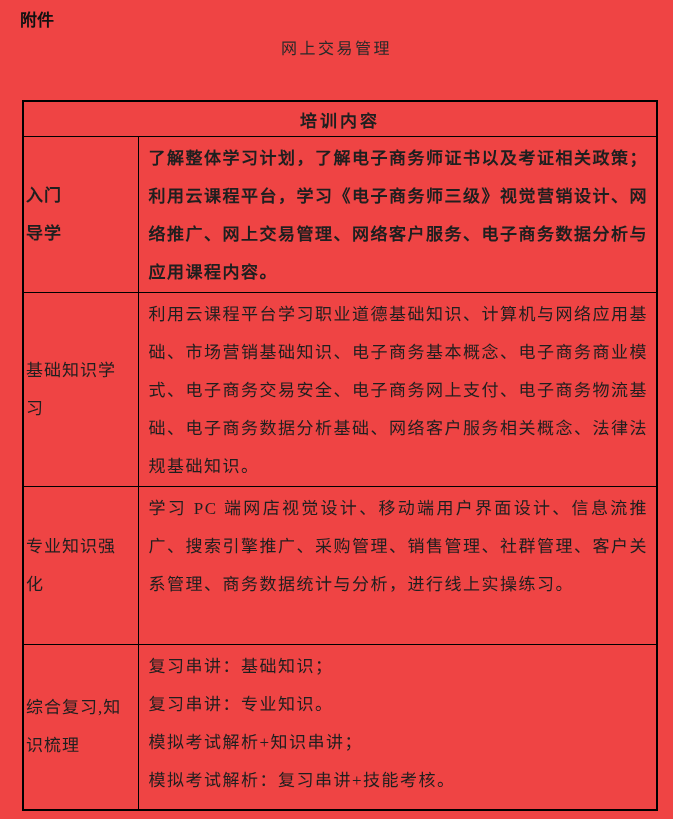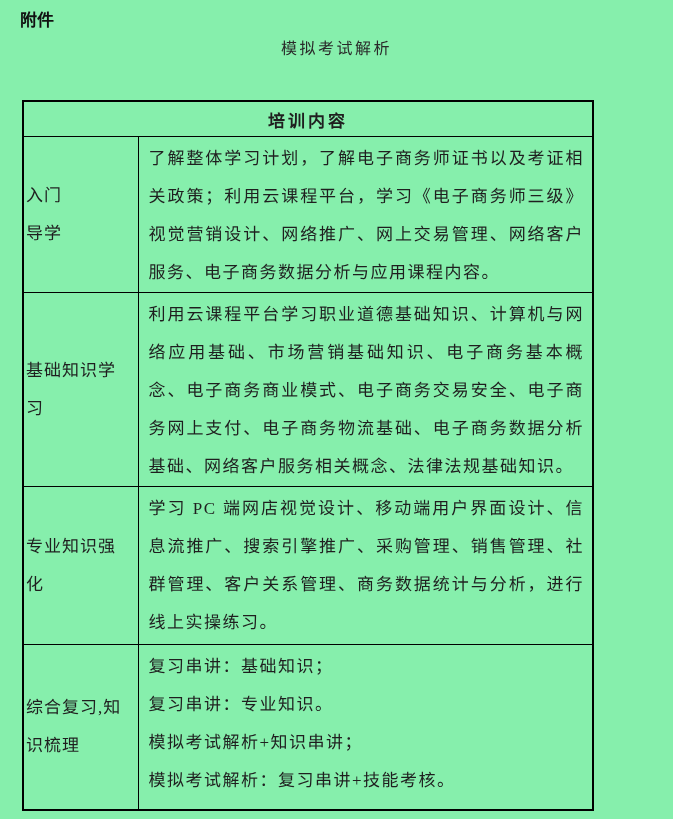--- a/index.html
+++ b/index.html
@@ -9,21 +9,21 @@
     width: 673px;
     height: 819px;
     overflow: hidden;
     color: #1f1f1f;
     font-family: "Liberation Serif", "DejaVu Serif", serif;
   }
   .page {
     position: relative;
     width: 673px;
     height: 819px;
-    background: #86efac;
+    background: #ef4444;
   }
   .attachment {
     position: absolute;
     left: 20px;
     top: 8px;
     font-family: "DejaVu Sans", "Liberation Sans", sans-serif;
     font-weight: bold;
     font-size: 17px;
     line-height: 24px;
     color: #111111;
@@ -36,21 +36,21 @@
     text-align: center;
     font-size: 16px;
     letter-spacing: 2.5px;
     line-height: 22px;
     color: #2a2a2a;
   }
   table.training {
     position: absolute;
     left: 22px;
     top: 100px;
-    width: 572px;
+    width: 636px;
     border-collapse: collapse;
     table-layout: fixed;
     border: 2px solid #000000;
   }
   table.training td {
     border: 1px solid #000000;
     font-size: 17px;
     color: #1f1f1f;
   }
   td.thead {
@@ -72,33 +72,33 @@
     vertical-align: top;
     text-align: justify;
     line-height: 38px;
     letter-spacing: 1.5px;
     padding: 3px 8px 0 10px;
   }
   td.content p {
     margin: 0;
     padding: 0;
   }
-  tr.r0 td { height: 149px; }
+  tr.r0 td { height: 149px; font-weight: bold; }
   tr.r1 td { height: 189px; }
   tr.r2 td { height: 154px; }
   tr.r3 td { height: 161px; }
 </style>
 </head>
 <body>
 
 <div class="page">
 
   <div class="attachment">附件</div>
 
-  <div class="doc-title">模拟考试解析</div>
+  <div class="doc-title">网上交易管理</div>
 
   <table class="training">
     <colgroup>
       <col style="width:115px">
       <col>
     </colgroup>
     <tbody>
       <tr>
         <td class="thead" colspan="2">培训内容</td>
       </tr>

